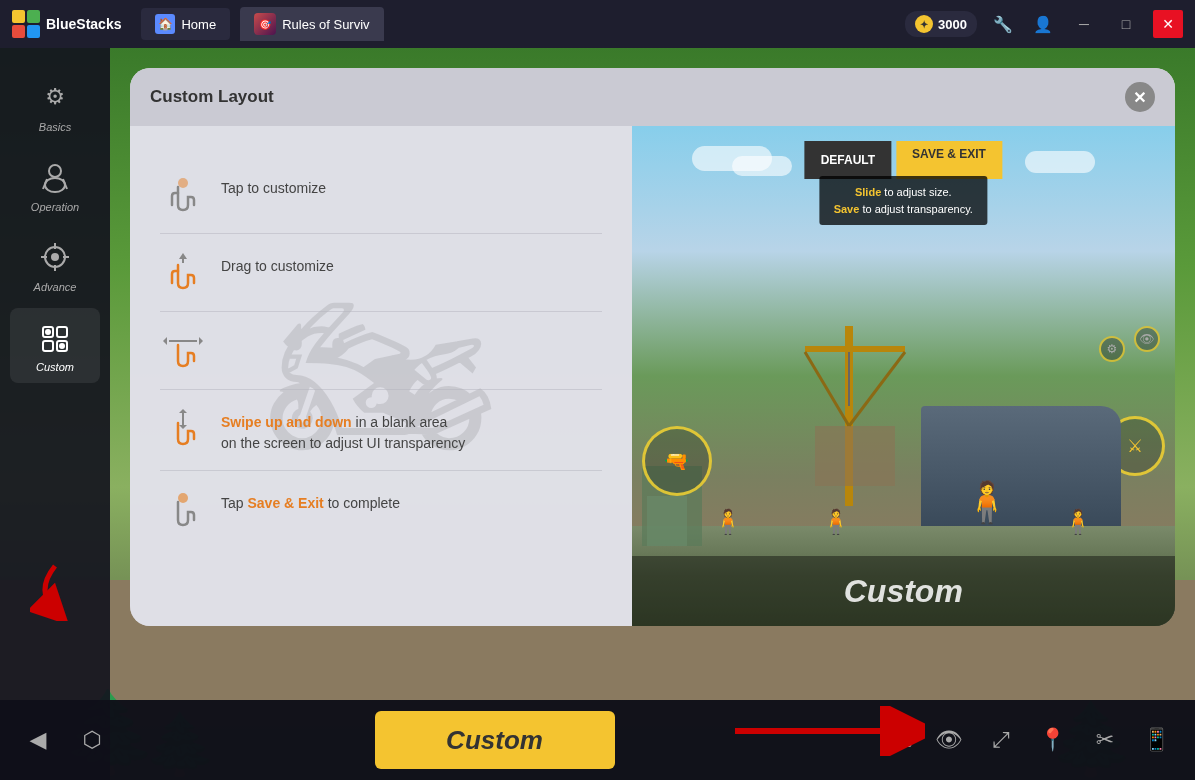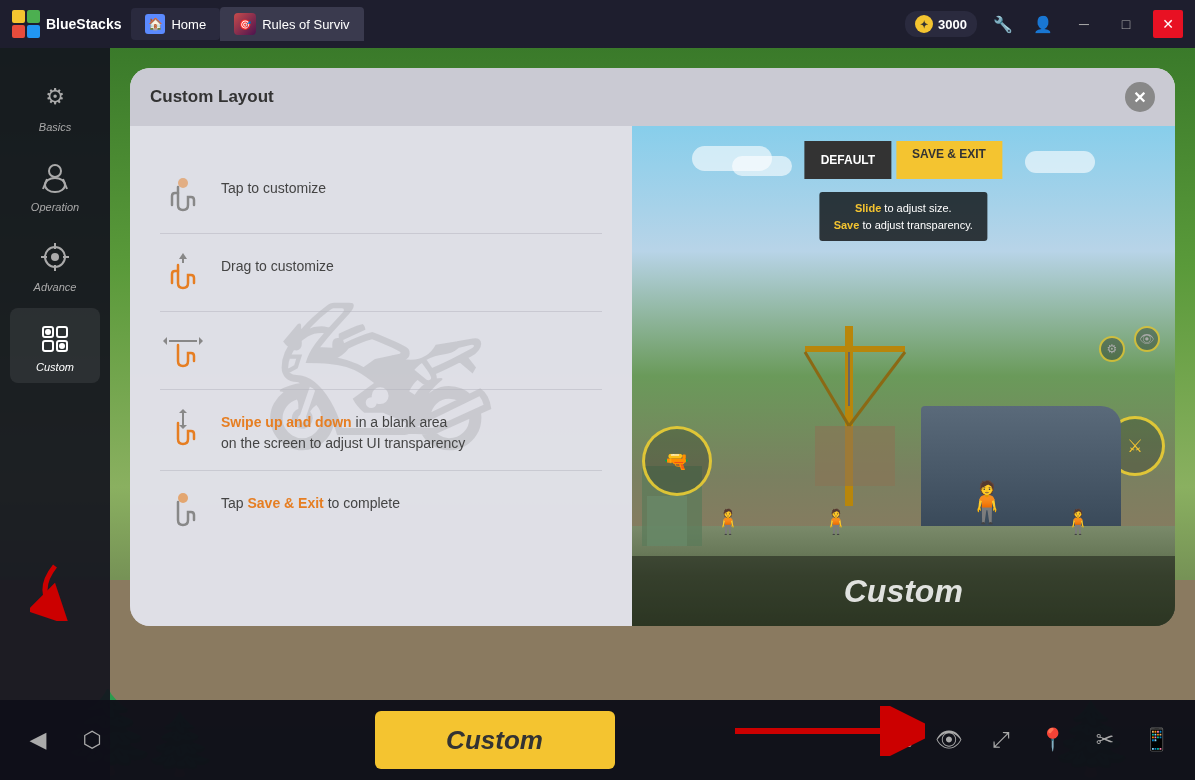--- a/index.html
+++ b/index.html
@@ -12,20 +12,21 @@
       position: relative;
     }
 
     
     .title-bar {
       height: 48px;
       background: #1e1e2e;
       display: flex;
       align-items: center;
       padding: 0 12px;
+      gap: 10px;
       position: relative;
       z-index: 100;
     }
     .title-bar-logo {
       display: flex;
       align-items: center;
       gap: 6px;
     }
     .logo-icon {
       width: 28px;
@@ -357,21 +358,20 @@
       transform: translateX(-50%);
       background: rgba(0,0,0,0.75);
       color: #fff;
       padding: 8px 14px;
       font-size: 11px;
       text-align: center;
       line-height: 1.5;
       border-radius: 3px;
       z-index: 5;
       white-space: nowrap;
-      margin-top: 16px;
     }
     .hint-yellow { color: #f4c430; font-weight: bold; }
 
     
     .crane-structure {
       position: absolute;
       bottom: 120px;
       left: 30%;
       width: 120px;
       height: 180px;

